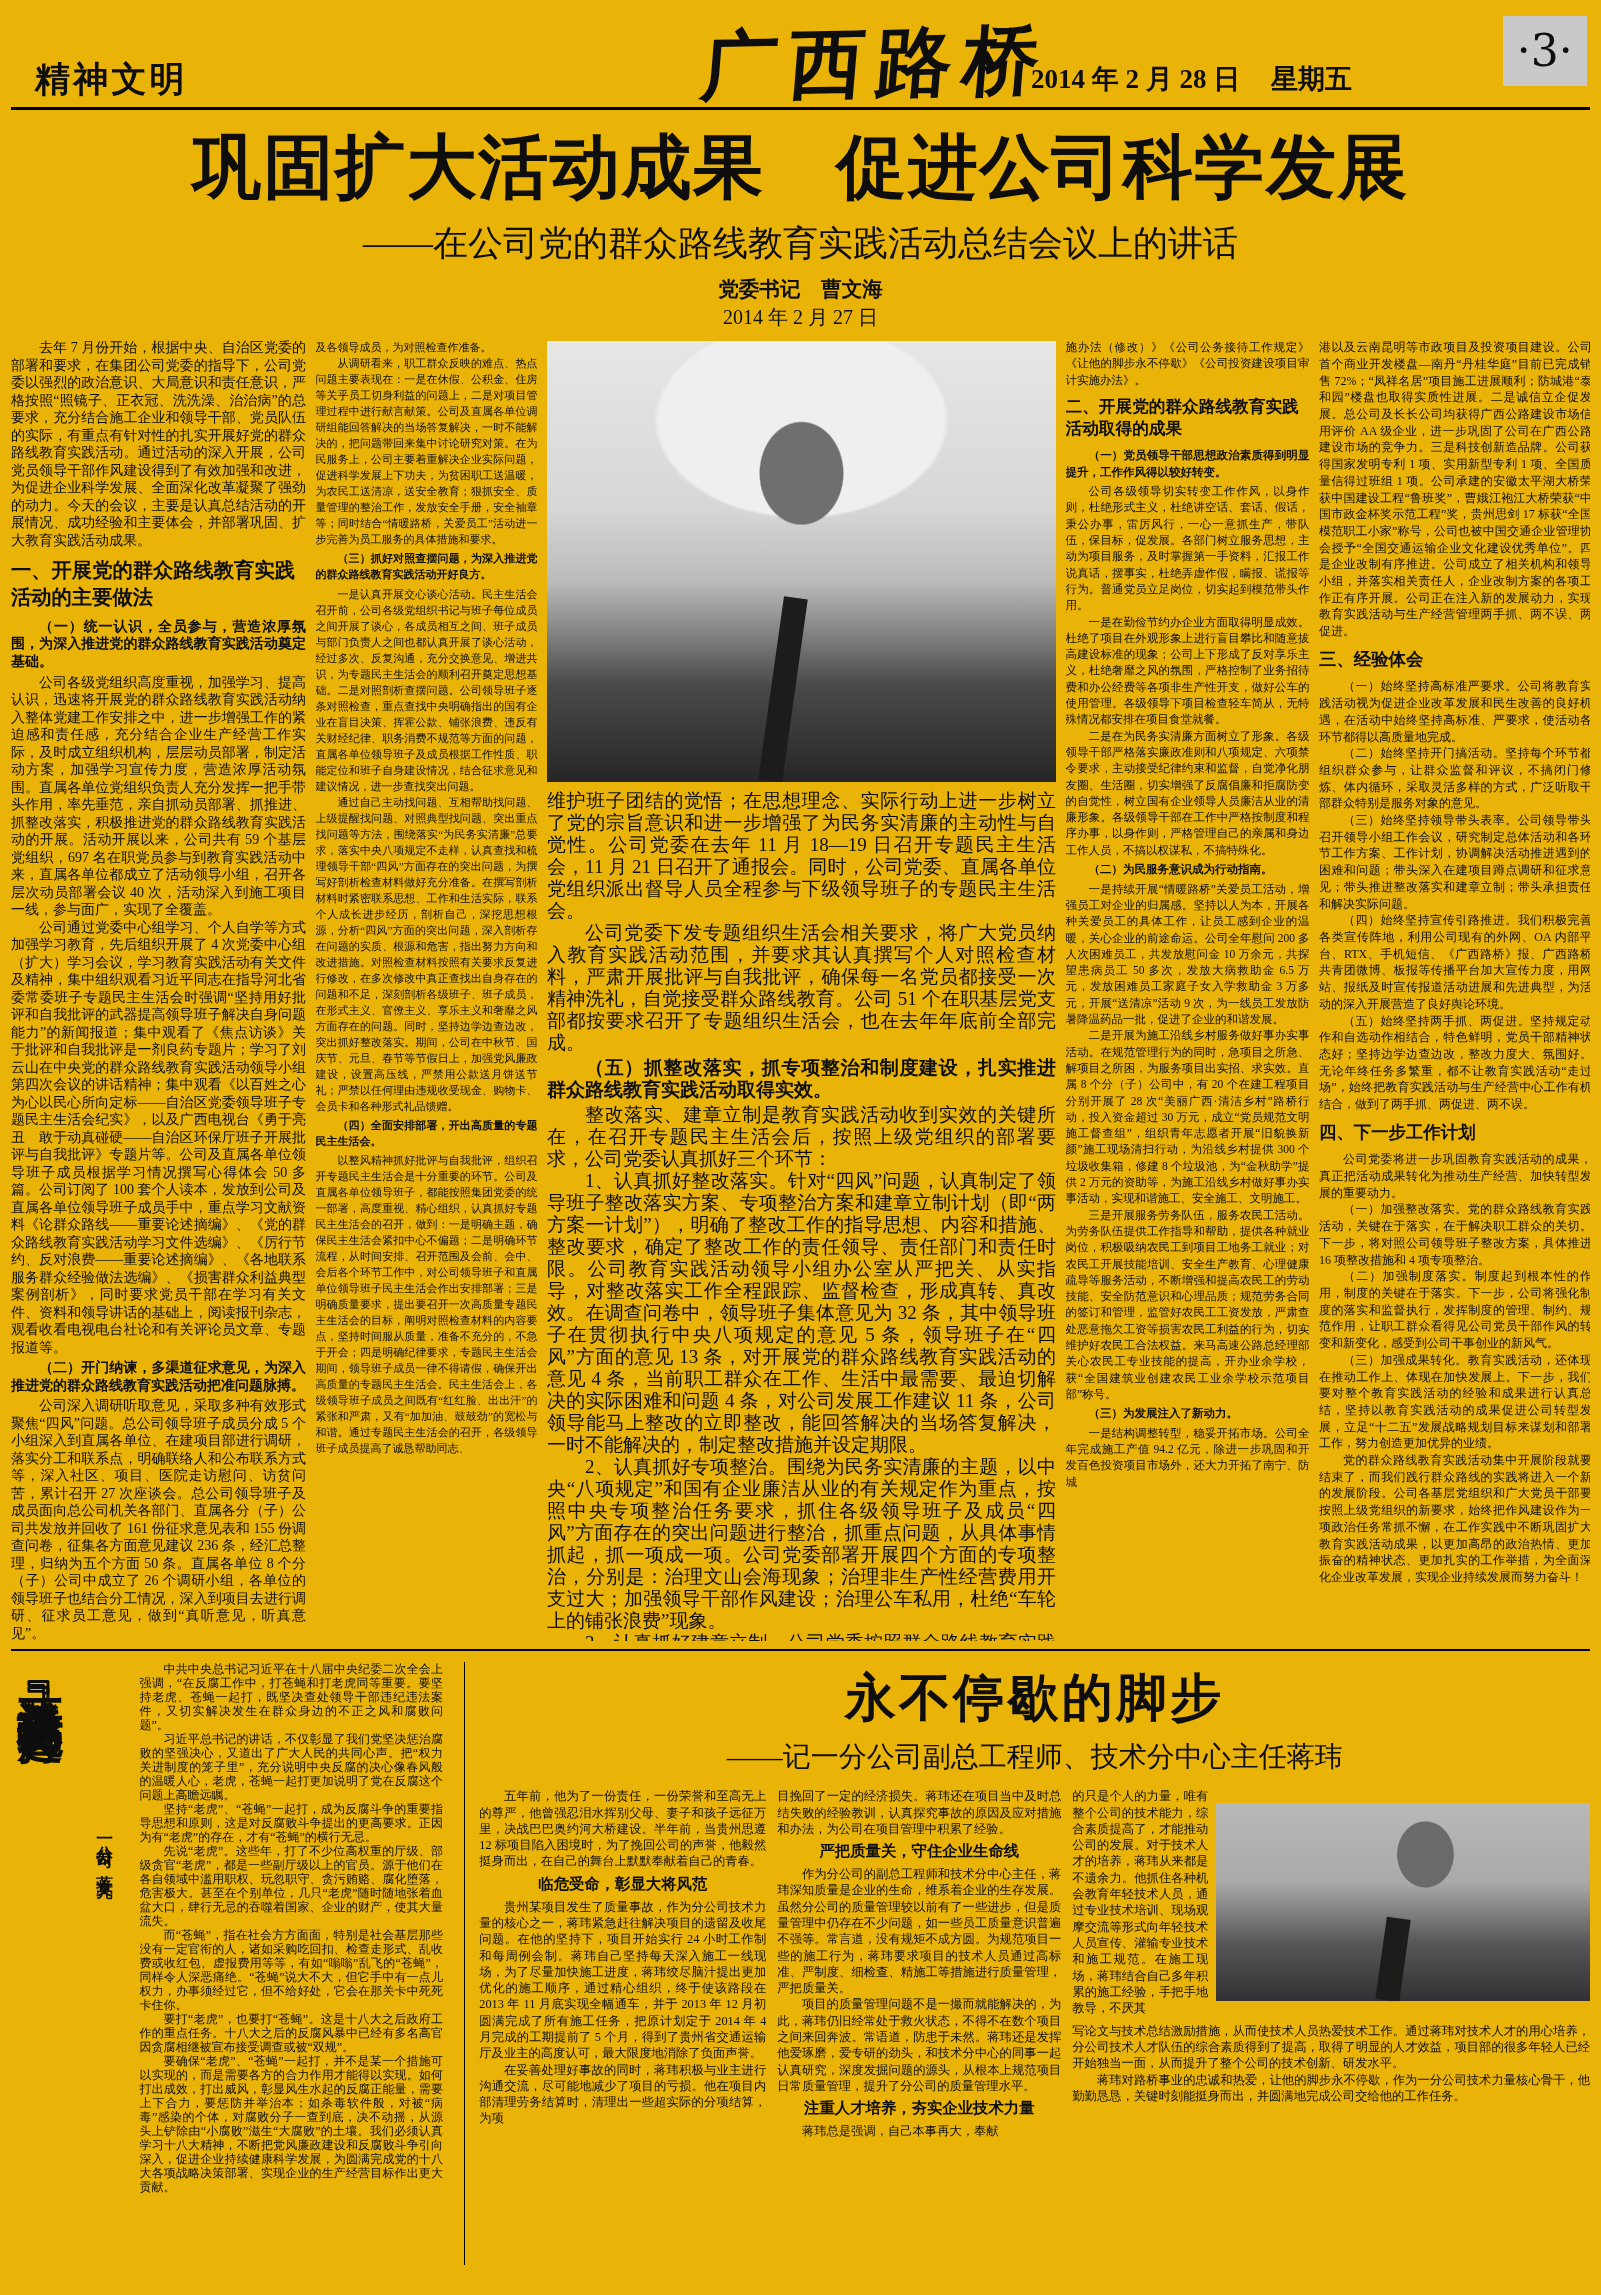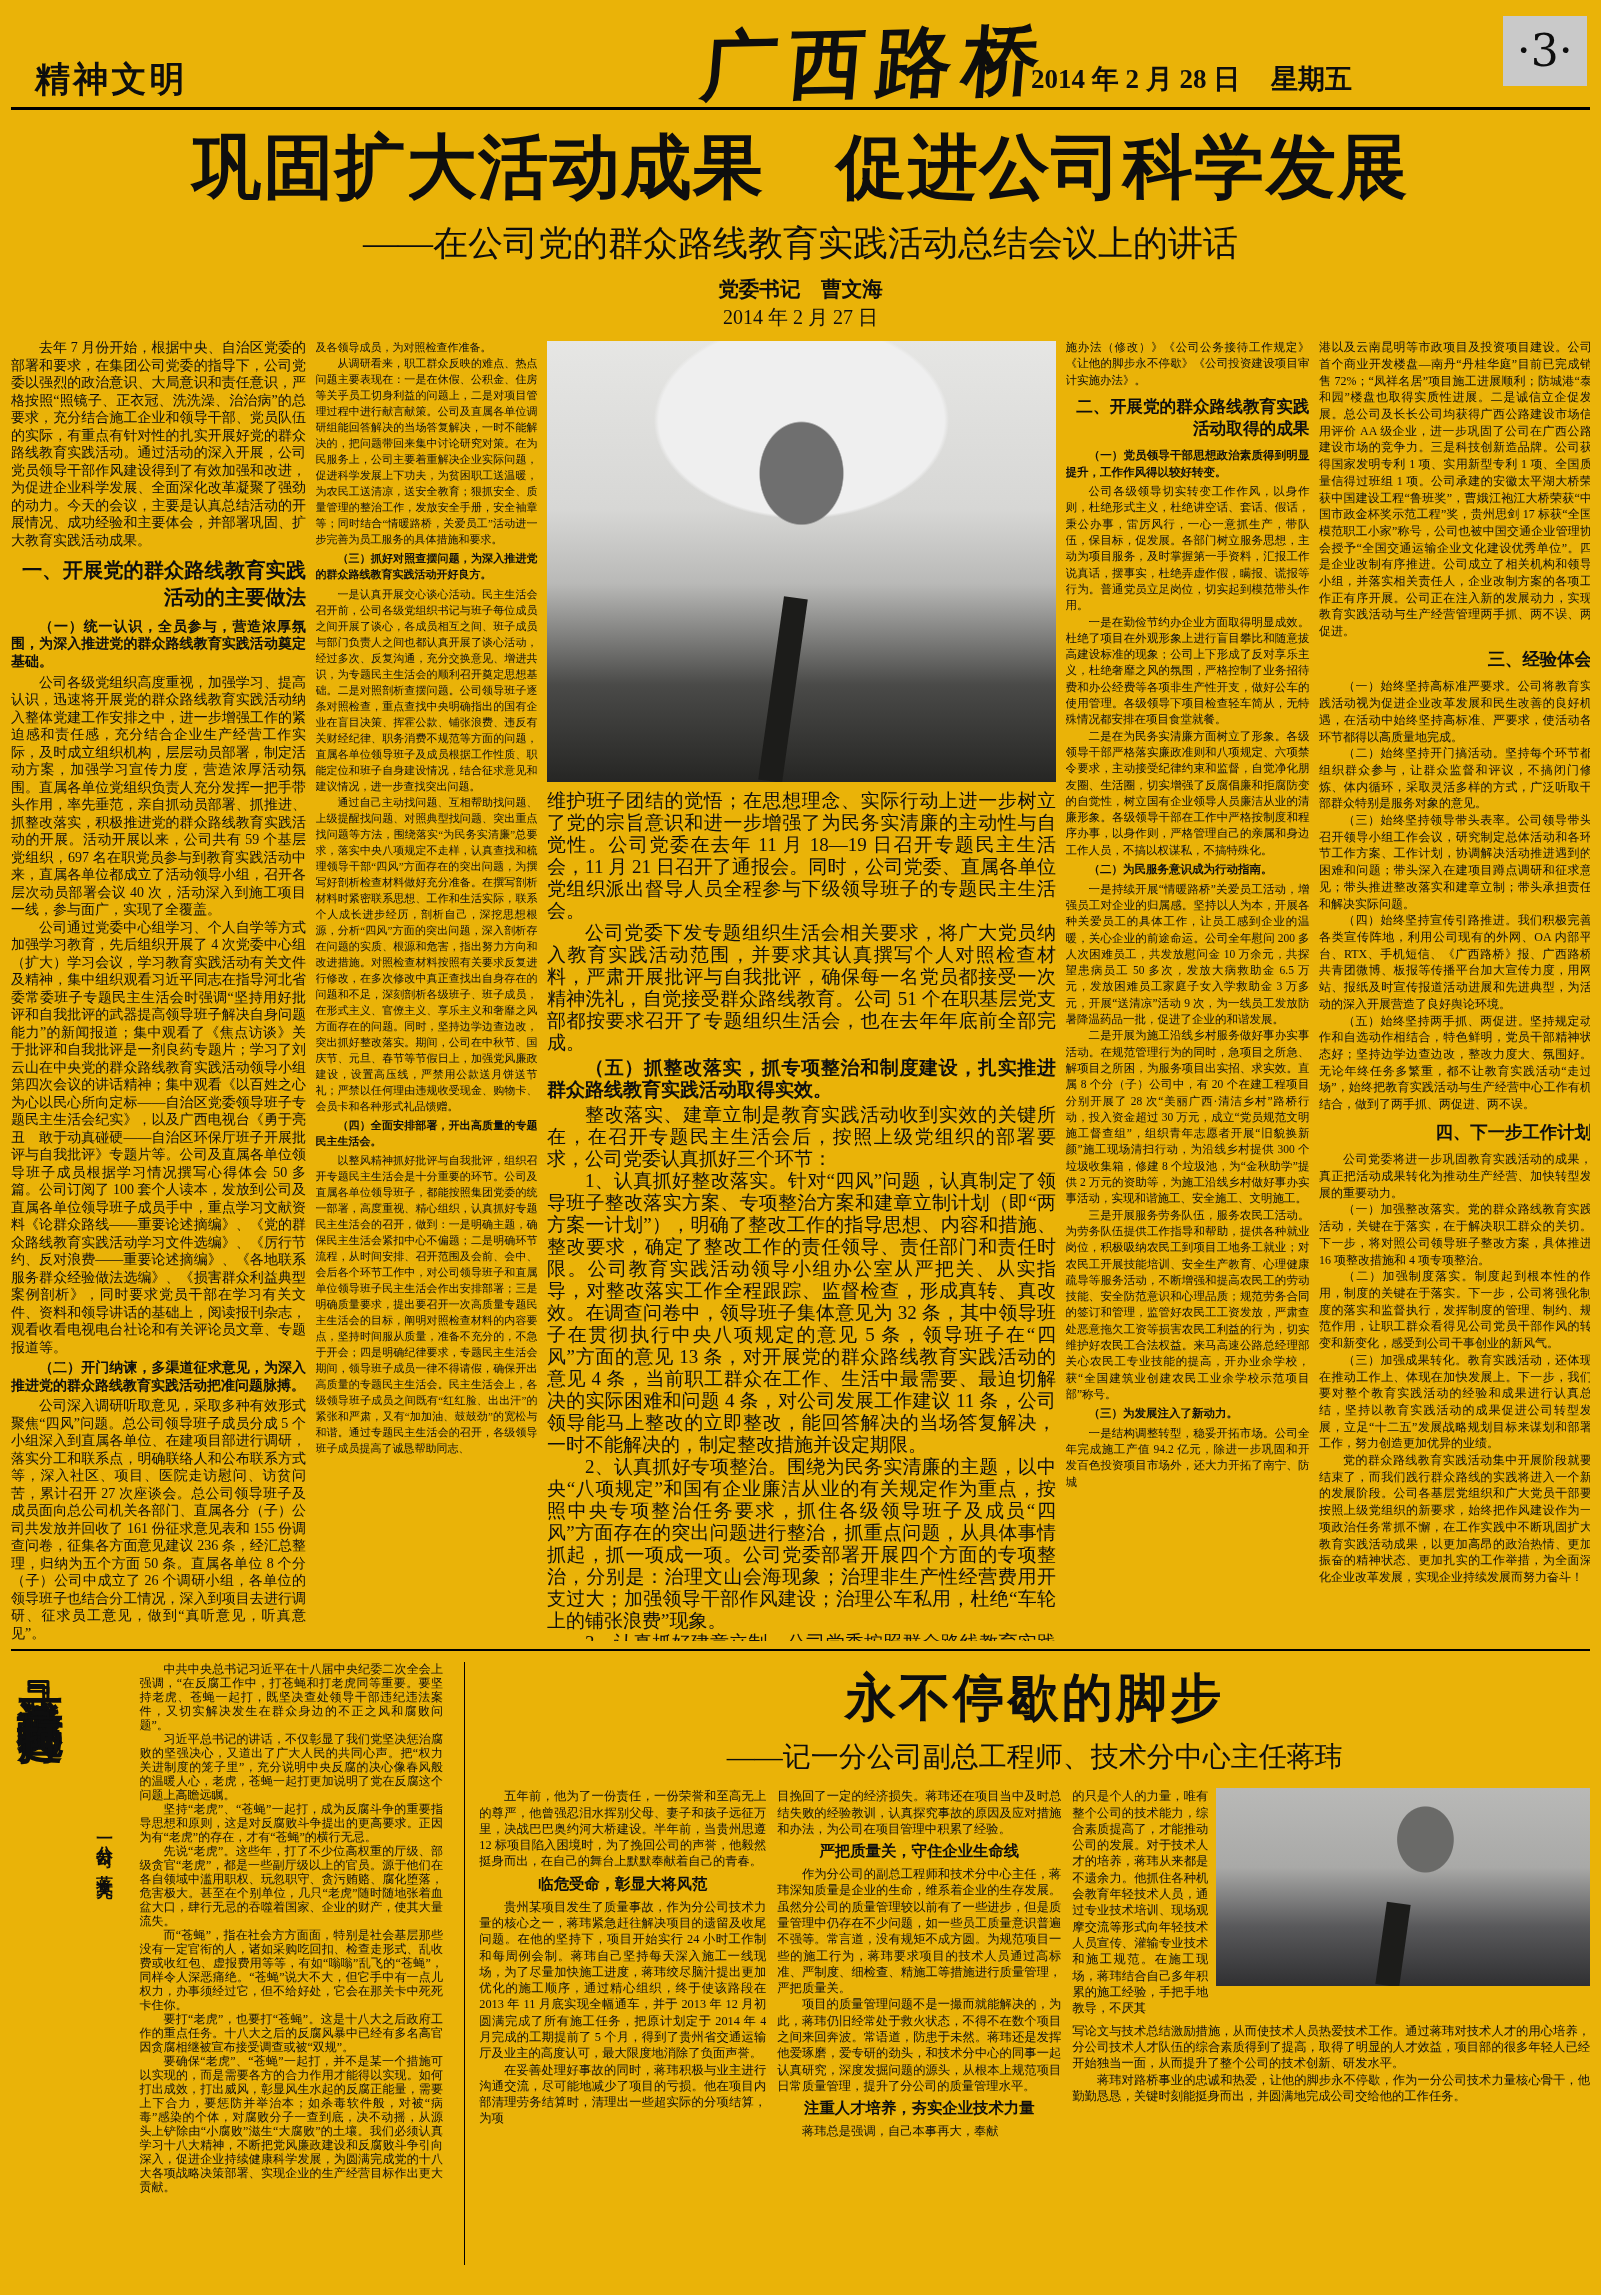--- a/index.html
+++ b/index.html
@@ -26,21 +26,21 @@
   .col{overflow:hidden;text-align:justify;}
   .c1{font-size:14px;line-height:17.5px;}
   .c2{font-size:11px;line-height:16px;}
   .c3{font-size:19px;line-height:22px;}
   .c4{font-size:11.5px;line-height:16.3px;}
   .c5{font-size:12px;line-height:16.7px;}
   .blk{margin:0;}
   .blk.p,.blk.pc{text-align:justify;}
   .blk.p{text-indent:2em;}
   .blk.pc{text-indent:0;}
-  .blk.h2{font-family:"Liberation Sans","DejaVu Sans",sans-serif;font-weight:bold;font-size:1.45em;line-height:1.3;margin:8px 0;text-align:right;}
+  .blk.h2{font-family:"Liberation Sans","DejaVu Sans",sans-serif;font-weight:bold;font-size:1.45em;line-height:1.3;margin:8px 0;text-align:left;}
   .blk.h3{font-weight:bold;text-indent:2em;margin:3.2px 0;}
   
   .photo{position:relative;overflow:hidden;background:
       radial-gradient(71px 87px at 50% 30%,#6f6f6f 0 58%,transparent 60%),
       radial-gradient(238px 159px at 50% 18%,#efefef 0 60%,transparent 62%),
       linear-gradient(180deg,#e6e6e4 0%,#d7d7d5 38%,#b9b9b7 55%,#4a4a48 78%,#262624 100%);}
   .photo::after{content:"";position:absolute;left:44%;bottom:0;width:24px;height:42%;background:#1c1c1a;transform:rotate(8deg);}
   .photo1{width:509px;height:441px;margin:1.6px 0 8px 0;}
   .photo2{flex:1;height:198px;background:
       radial-gradient(48px 56px at 56% 26%,#6a6a68 0 58%,transparent 60%),
@@ -52,21 +52,21 @@
   .bl-vt{writing-mode:vertical-rl;font-size:46px;font-weight:900;line-height:1.0;height:587px;margin-left:6.3px;letter-spacing:1.6px;}
   .bl-by{position:absolute;left:82px;top:167px;writing-mode:vertical-rl;font-size:16.7px;font-weight:bold;letter-spacing:3.2px;}
   .bl-text{flex:1;padding-left:9.5px;font-size:12px;line-height:14px;overflow:hidden;}
   .br{flex:1;padding-left:14.3px;overflow:hidden;}
   .br-h1{text-align:center;font-size:51px;font-weight:900;margin:1.6px 0 4.8px 0;letter-spacing:3.2px;}
   .br-h1sub{text-align:center;font-size:28px;margin:0 0 12.7px 0;}
   .br-cols{display:flex;gap:11px;height:482px;overflow:hidden;}
   .bra{width:287px;}
   .brb{width:284px;}
   .brc{flex:1;display:flex;flex-direction:column;gap:6.3px;}
-  .brc-top{display:flex;gap:8px;}
+  .brc-top{display:flex;gap:8px;align-items:center;}
   .brc-narrow{width:136px;}
   .brc-bot{display:flex;gap:9.5px;flex:1;overflow:hidden;}
   .brc-bl{width:190px;}
   .brc-br{flex:1;}
   .brcol{font-size:12.3px;line-height:16.3px;overflow:hidden;text-align:justify;}
   .brcol .blk.h3{text-indent:0;text-align:center;font-family:"Liberation Sans","DejaVu Sans",sans-serif;font-size:1.25em;margin:6.3px 0;}
 </style>
 </head>
 <body>
 

